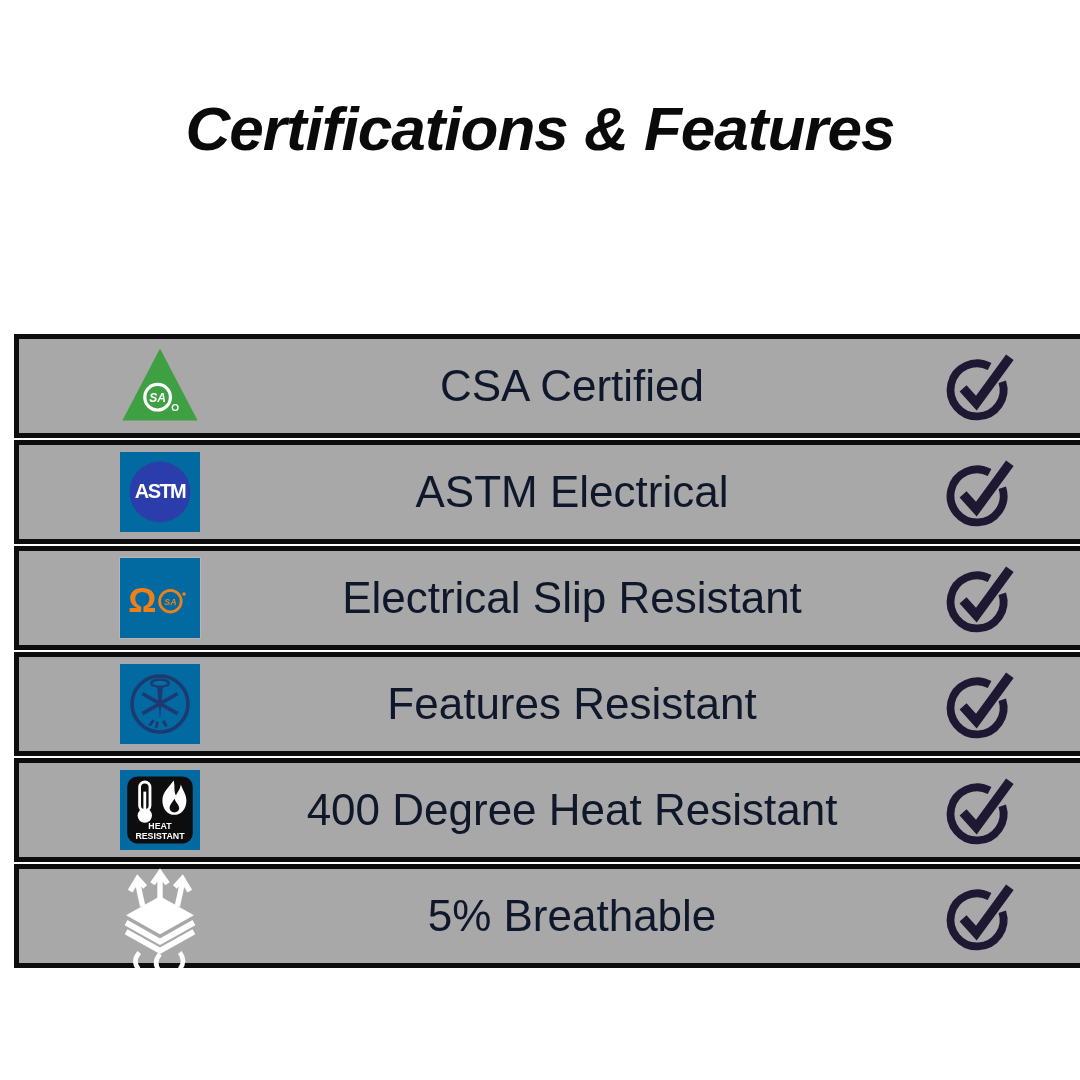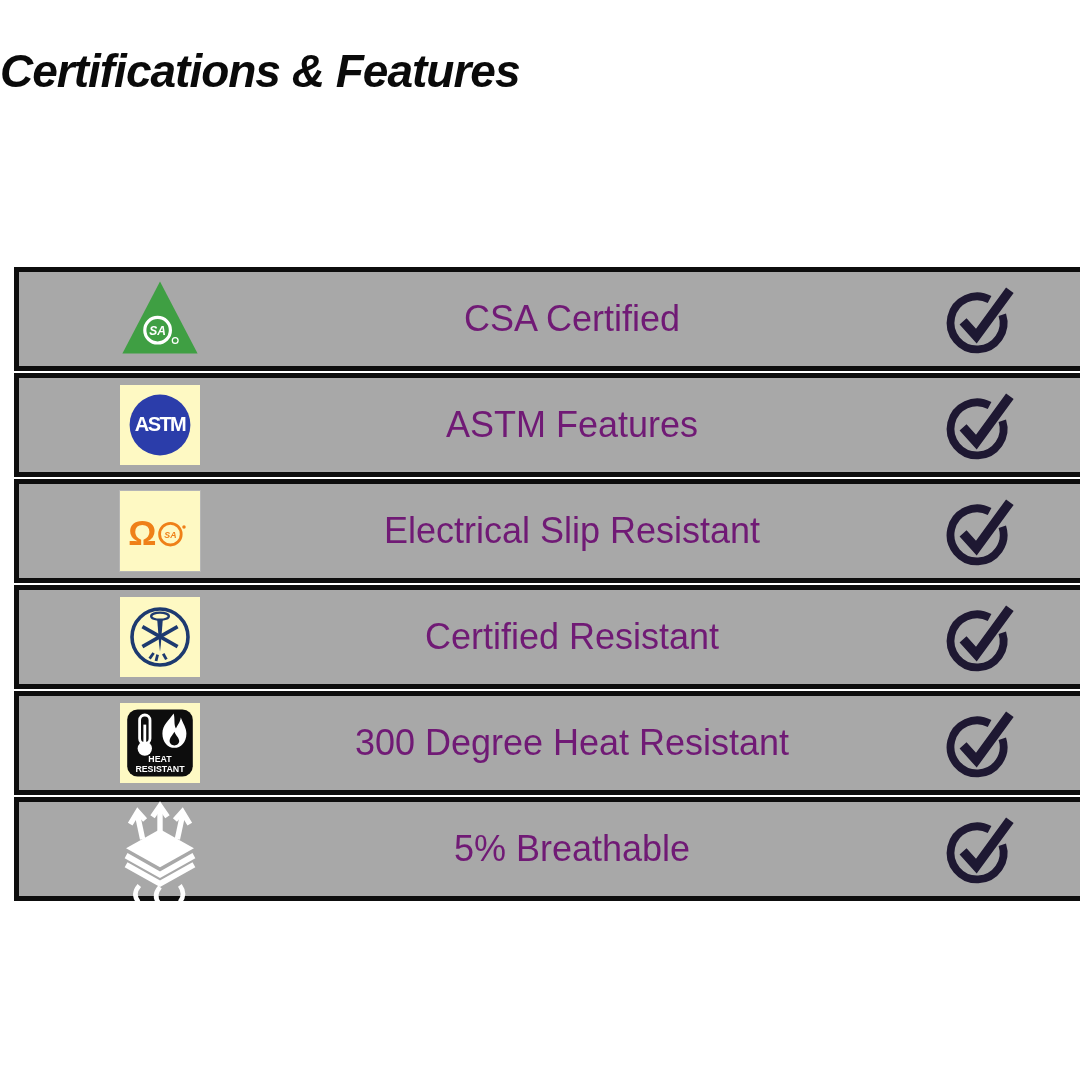--- a/index.html
+++ b/index.html
@@ -4,22 +4,23 @@
 <style>
   html, body { margin:0; padding:0; }
   body {
     width:1080px; height:1080px; overflow:hidden;
     background:#ffffff;
     font-family:"Liberation Sans", sans-serif;
   }
   .page { position:relative; width:1080px; height:1080px; overflow:hidden; }
 
   .title {
-    margin:44px 0 0 0;
-    font-size:46px;
+    margin:92px 0 0 0;
+    text-align:center;
+    font-size:62px;
     line-height:1.2;
     font-weight:bold;
     font-style:italic;
     color:#0a0a0a;
     letter-spacing:-1px;
   }
 
   .features-table { margin-top:168px; }
 
   .feature-row {
@@ -31,30 +32,30 @@
     border:5px solid #0d0d0d;
     display:flex;
     align-items:center;
   }
 
   .icon-cell {
     width:150px; margin-left:66px; flex:none;
     display:flex; align-items:center; justify-content:center;
   }
   .icon-box {
-    width:80px; height:80px; background:#fef9c3;
+    width:80px; height:80px; background:#0369a1;
     display:flex; align-items:center; justify-content:center;
   }
   .icon-box.bordered { border:1px solid #b5b5b5; }
   .icon-box.transparent { background:transparent; }
   .icon-box svg { overflow:visible; }
 
   .label-cell {
     flex:1; text-align:center; padding-left:34px;
-    font-size:36px; color:#701a75; letter-spacing:0px;
+    font-size:44px; color:#0f172a; letter-spacing:0px;
     white-space:nowrap;
   }
 
   .check-cell {
     width:212px; flex:none;
     display:flex; align-items:center; justify-content:center;
   }
 </style>
 </head>
 <body>
@@ -87,21 +88,21 @@
 
     <div class="feature-row">
       <div class="icon-cell">
         <div class="icon-box">
           <svg width="80" height="80" viewBox="0 0 100 100">
             <circle cx="50" cy="50" r="38" fill="#2b3daa"></circle>
             <text x="50" y="58" font-size="25" font-weight="bold" letter-spacing="-2" fill="#ffffff" text-anchor="middle">ASTM</text>
           </svg>
         </div>
       </div>
-      <div class="label-cell">ASTM Features</div>
+      <div class="label-cell">ASTM Electrical</div>
       <div class="check-cell">
         <svg width="78" height="78" viewBox="0 0 100 100">
           <path d="M 61 25 A 34 34 0 1 0 77.3 44.5" fill="none" stroke="#1e1832" stroke-width="10"></path>
           <path d="M 27 53 L 44 72 L 87 13" fill="none" stroke="#1e1832" stroke-width="12" stroke-linejoin="miter"></path>
         </svg>
       </div>
     </div>
 
     <div class="feature-row">
       <div class="icon-cell">
@@ -131,21 +132,21 @@
             <ellipse cx="50" cy="24" rx="11" ry="4.5" fill="none" stroke="#1d3a70" stroke-width="3"></ellipse>
             <polygon points="46.5,28 53.5,28 51,60 50,68 49,60" fill="#1d3a70"></polygon>
             <line x1="28" y1="37" x2="72" y2="62" stroke="#1d3a70" stroke-width="4.5"></line>
             <line x1="72" y1="37" x2="28" y2="62" stroke="#1d3a70" stroke-width="4.5"></line>
             <path d="M37,77 L42,70" stroke="#1d3a70" stroke-width="3.5" fill="none"></path>
             <path d="M45,80 L47,72" stroke="#1d3a70" stroke-width="3.5" fill="none"></path>
             <path d="M58,78 L54,71" stroke="#1d3a70" stroke-width="3.5" fill="none"></path>
           </svg>
         </div>
       </div>
-      <div class="label-cell">Certified Resistant</div>
+      <div class="label-cell">Features Resistant</div>
       <div class="check-cell">
         <svg width="78" height="78" viewBox="0 0 100 100">
           <path d="M 61 25 A 34 34 0 1 0 77.3 44.5" fill="none" stroke="#1e1832" stroke-width="10"></path>
           <path d="M 27 53 L 44 72 L 87 13" fill="none" stroke="#1e1832" stroke-width="12" stroke-linejoin="miter"></path>
         </svg>
       </div>
     </div>
 
     <div class="feature-row">
       <div class="icon-cell">
@@ -155,21 +156,21 @@
             <rect x="24.5" y="15" width="13" height="36" rx="6.5" fill="none" stroke="#ffffff" stroke-width="3.5"></rect>
             <circle cx="31" cy="57" r="9" fill="#ffffff"></circle>
             <line x1="31" y1="27" x2="31" y2="50" stroke="#ffffff" stroke-width="3.5"></line>
             <path d="M67,13 C61,22 53,27 53,38 C53,49 60,56 68,56 C76,56 83,49 83,38 C83,31 79,26 76,18 C75,25 71,28 70,32 C67,27 69,19 67,13 Z" fill="#ffffff"></path>
             <path d="M68,36 C65,41 62,44 62,47.5 C62,51 65,53 68,53 C71,53 74,51 74,47.5 C74,44 70,41 68,36 Z" fill="#0d0d0d"></path>
             <text x="50" y="74" font-size="11" font-weight="bold" fill="#ffffff" text-anchor="middle">HEAT</text>
             <text x="50" y="86" font-size="11" font-weight="bold" fill="#ffffff" text-anchor="middle">RESISTANT</text>
           </svg>
         </div>
       </div>
-      <div class="label-cell">300 Degree Heat Resistant</div>
+      <div class="label-cell">400 Degree Heat Resistant</div>
       <div class="check-cell">
         <svg width="78" height="78" viewBox="0 0 100 100">
           <path d="M 61 25 A 34 34 0 1 0 77.3 44.5" fill="none" stroke="#1e1832" stroke-width="10"></path>
           <path d="M 27 53 L 44 72 L 87 13" fill="none" stroke="#1e1832" stroke-width="12" stroke-linejoin="miter"></path>
         </svg>
       </div>
     </div>
 
 
     <div class="feature-row">

